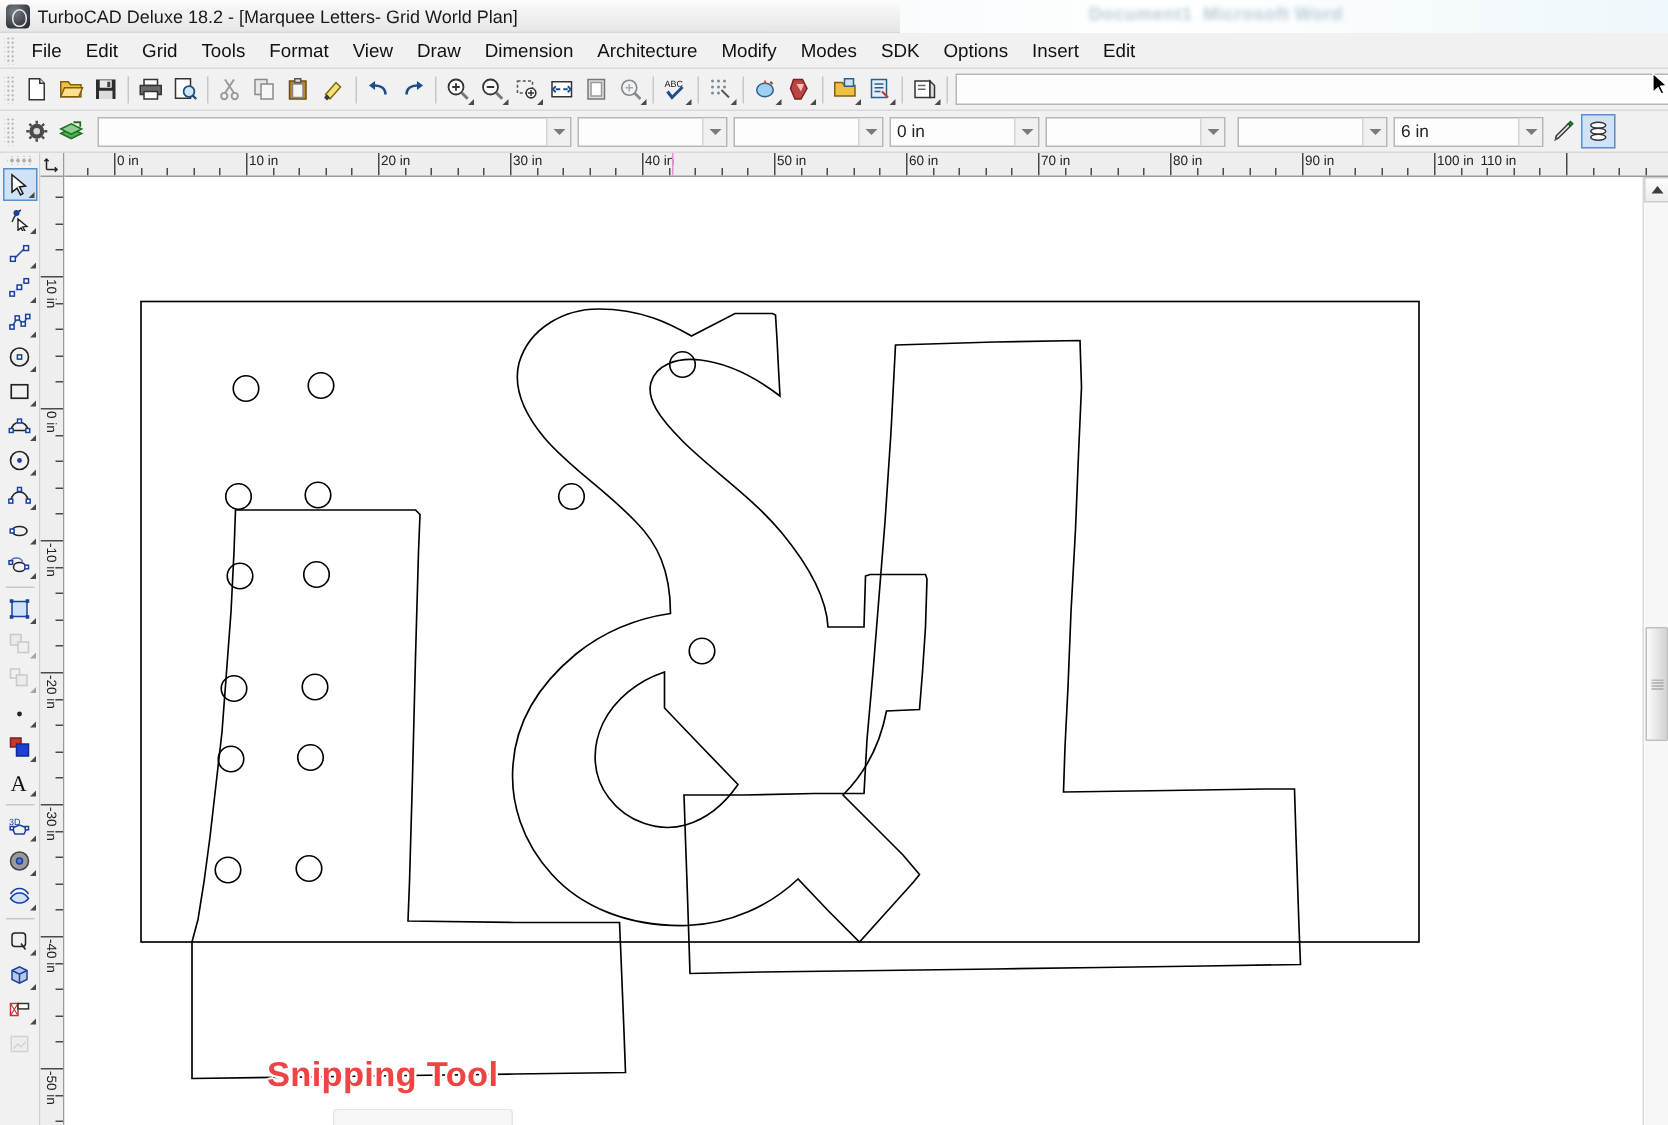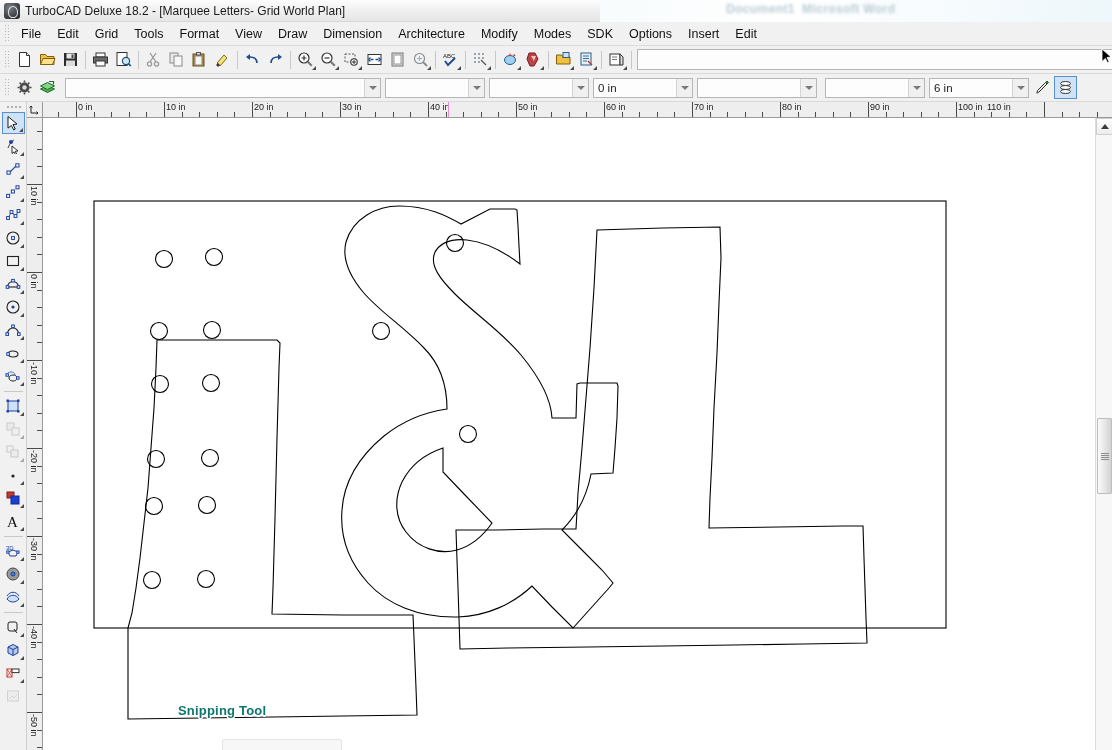--- a/index.html
+++ b/index.html
@@ -172,21 +172,21 @@
     background-image: linear-gradient(#8c8c8c 1px, transparent 1px);
     background-size: 8px 2px;
   }
 
   
   .snip-overlay {
     position: absolute; left: 178px; top: 703px; width: 300px; height: 47px;
     pointer-events: none;
   }
   .snip-title {
-    font-size: 13px; font-weight: bold; color: #0f766e;
+    font-size: 23px; font-weight: bold; color: #ef4444;
     letter-spacing: .2px; font-family: "Liberation Sans", sans-serif;
     text-shadow: -1px -1px 0 #fff, 1px -1px 0 #fff, -1px 1px 0 #fff, 1px 1px 0 #fff,
                  0 -1.5px 0 #fff, 0 1.5px 0 #fff, -1.5px 0 0 #fff, 1.5px 0 0 #fff;
   }
   .snip-panel {
     position: absolute; left: 44px; top: 36px; width: 120px; height: 16px;
     background: #f7f7f7; border: 1px solid #e4e4e4; border-bottom: none;
     border-radius: 3px 3px 0 0;
   }
 

